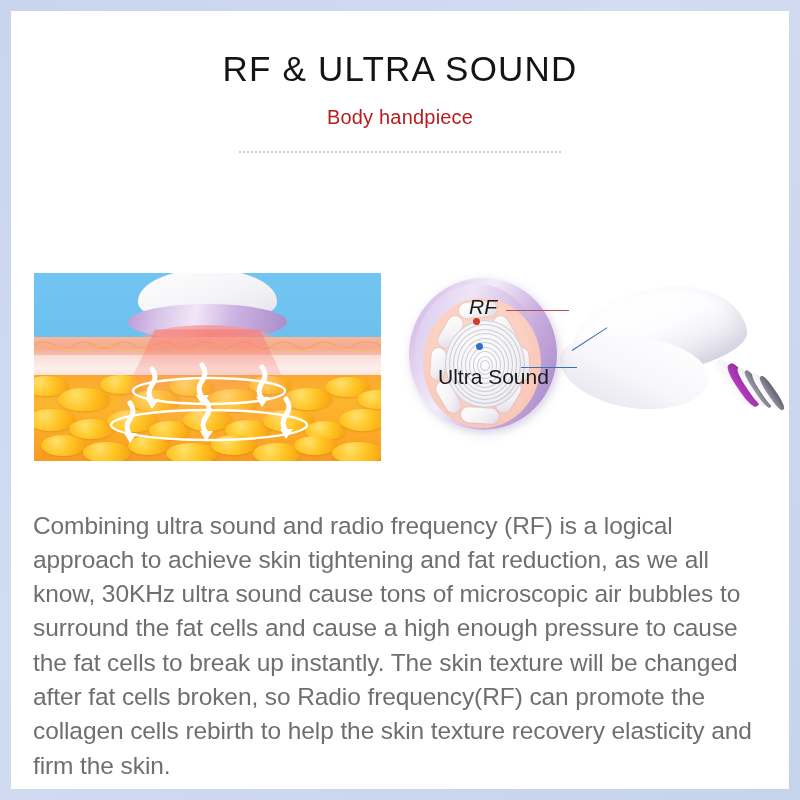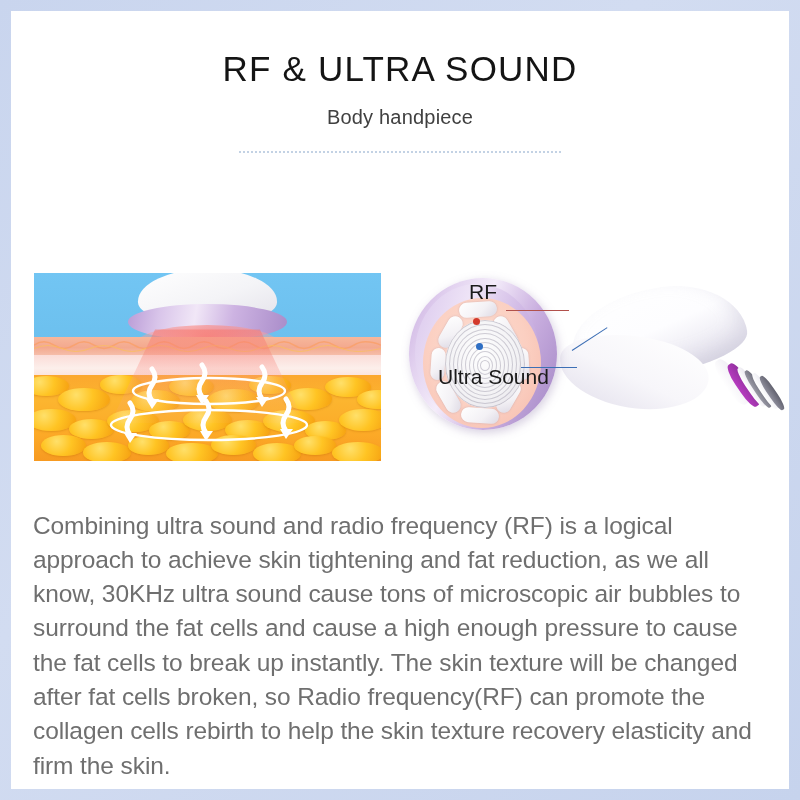--- a/index.html
+++ b/index.html
@@ -48,21 +48,21 @@
     letter-spacing: 1.2px;
     color: #141414;
     font-family: "Liberation Sans", sans-serif;
     line-height: 1.15;
   }
   .subtitle {
     margin: 0;
     padding-top: 17px;
     font-size: 20px;
     font-weight: 400;
-    color: #404040;
+    color: #b91c1c;
     letter-spacing: 0.2px;
   }
   .divider {
     margin: 22px auto 0 auto;
     width: 322px;
     height: 0;
     border-top: 2px dotted #c3d2e4;
   }
 
   
@@ -229,21 +229,21 @@
   }
 
   
   .label {
     position: absolute;
     font-size: 21px;
     color: #1a1a1a;
     font-family: "Liberation Sans", sans-serif;
     white-space: nowrap;
   }
-  .label-rf { left: 73px; top: 18px; }
+  .label-rf { left: 73px; top: 33px; font-style: italic; }
   .label-us { left: -2px; top: 103px; margin-left: 44px; }
   .leader-rf {
     position: absolute;
     left: 110px; top: 48px;
     width: 63px; height: 1px;
     background: #b2514c;
   }
   .dot-rf {
     position: absolute;
     left: 72px; top: 44px;

